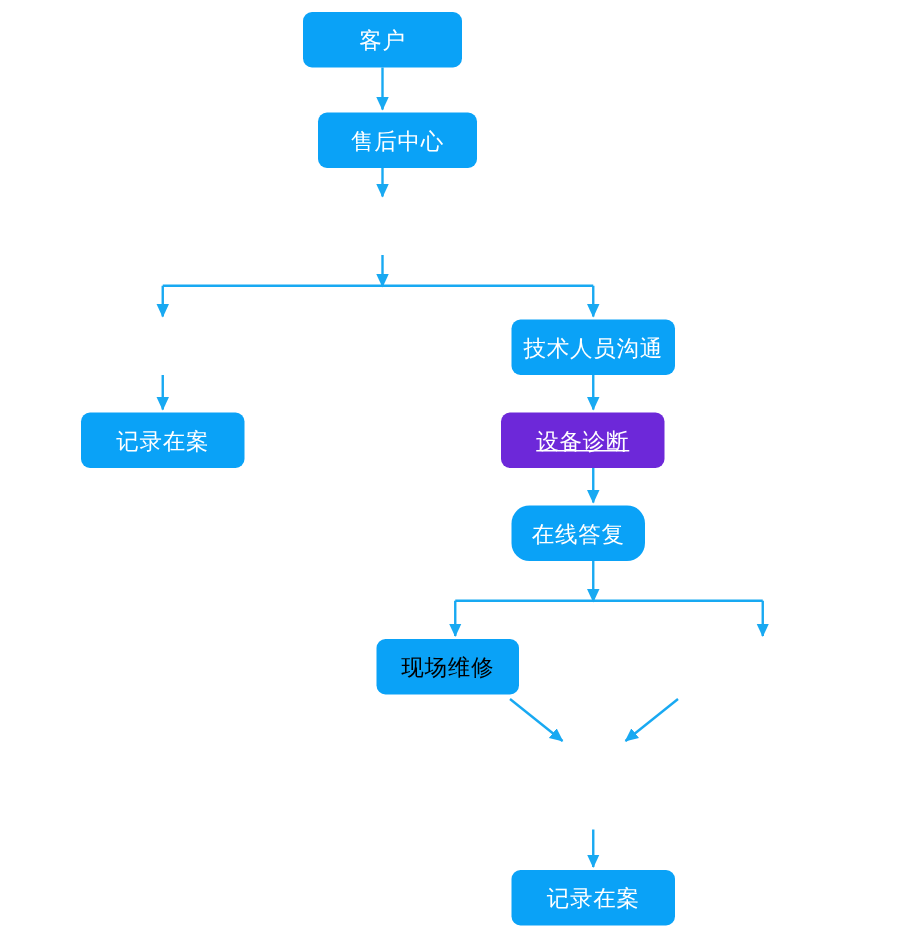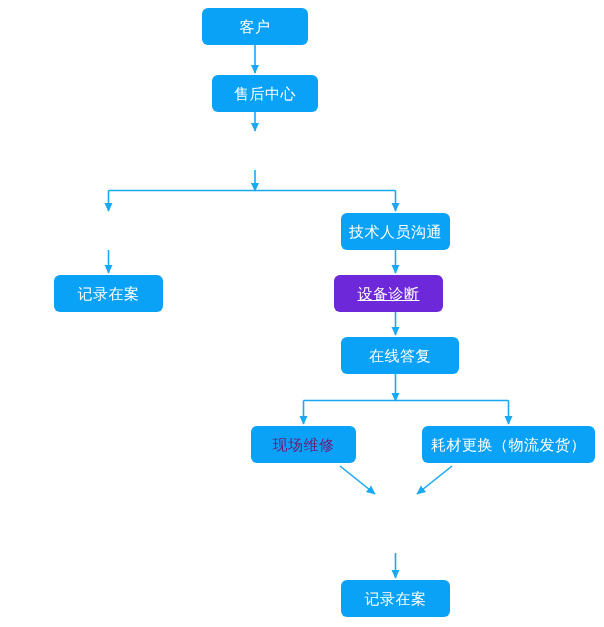--- a/index.html
+++ b/index.html
@@ -98,30 +98,27 @@
   </div>
 
   <div class="node" style="left: 341px; top: 213px; width: 109px; height: 37px; background: rgb(10, 162, 247); color: rgb(255, 255, 255);">
     <span class="line">技术人员沟通</span>
   </div>
 
   <div class="node" style="left: 334px; top: 275px; width: 109px; height: 37px; background: #6d28d9; color: rgb(255, 255, 255); text-decoration: underline;">
     <span class="line">设备诊断</span>
   </div>
 
-  <div class="node" style="left: 341px; top: 337px; width: 118px; height: 37px; background: rgb(10, 162, 247); color: rgb(255, 255, 255);">
+  <div class="node" style="left: 341px; top: 337px; width: 89px; height: 37px; background: rgb(10, 162, 247); color: rgb(255, 255, 255); border-radius: 12px;">
     <span class="line">在线答复</span>
   </div>
 
-  <div class="node" style="left: 251px; top: 426px; width: 105px; height: 37px; background: rgb(10, 162, 247); color: #701a75;">
+  <div class="node" style="left: 251px; top: 426px; width: 95px; height: 37px; background: rgb(10, 162, 247); color: #000000;">
     <span class="line">现场维修</span>
   </div>
 
-  <div class="node" style="left: 422px; top: 426px; width: 173px; height: 37px; background: rgb(10, 162, 247); color: rgb(255, 255, 255);">
-    <span class="line">耗材更换（物流发货）</span>
-  </div>
 
 
   <div class="node" style="left: 341px; top: 580px; width: 109px; height: 37px; background: rgb(10, 162, 247); color: rgb(255, 255, 255);">
     <span class="line">记录在案</span>
   </div>
 
 </div>
 
 </body></html>

